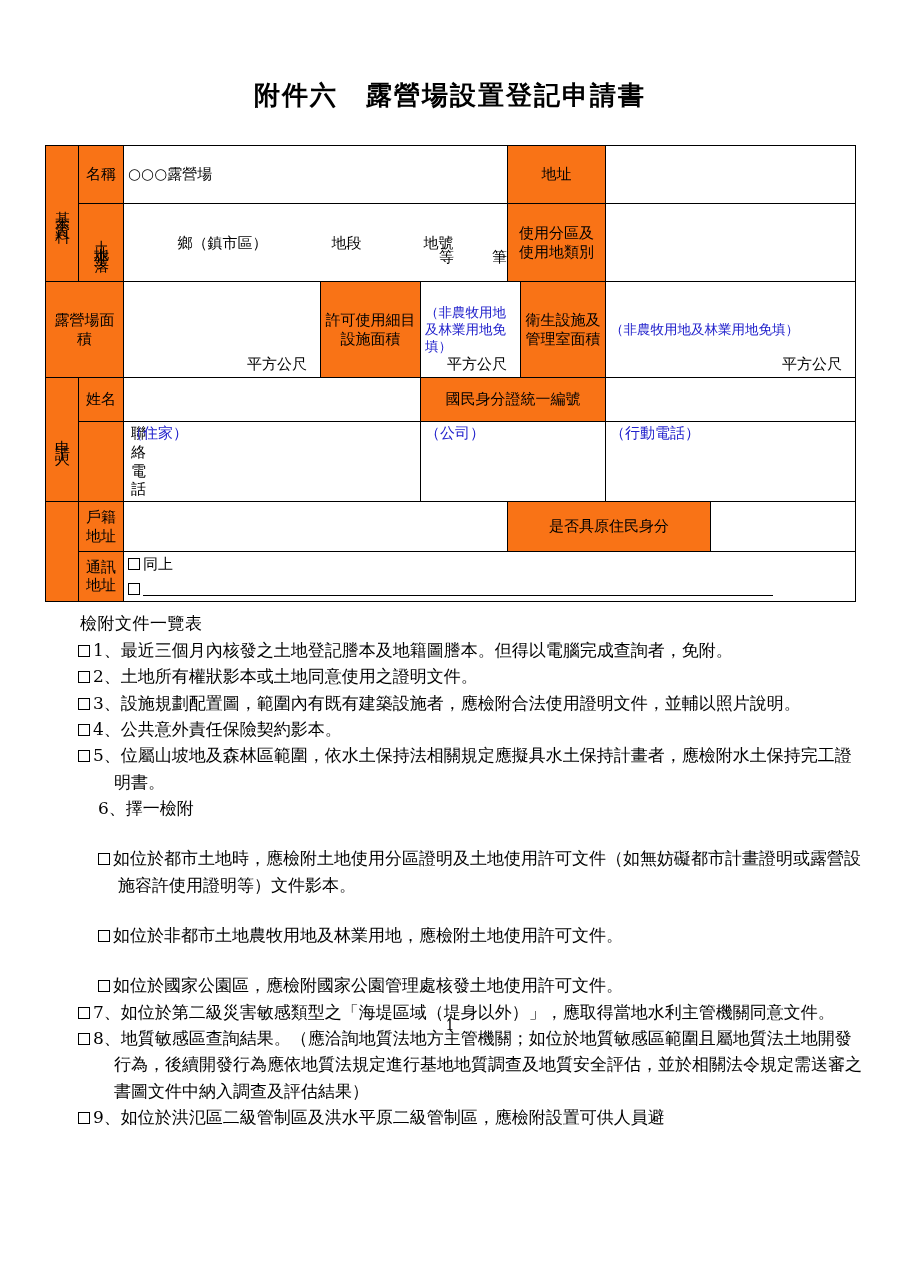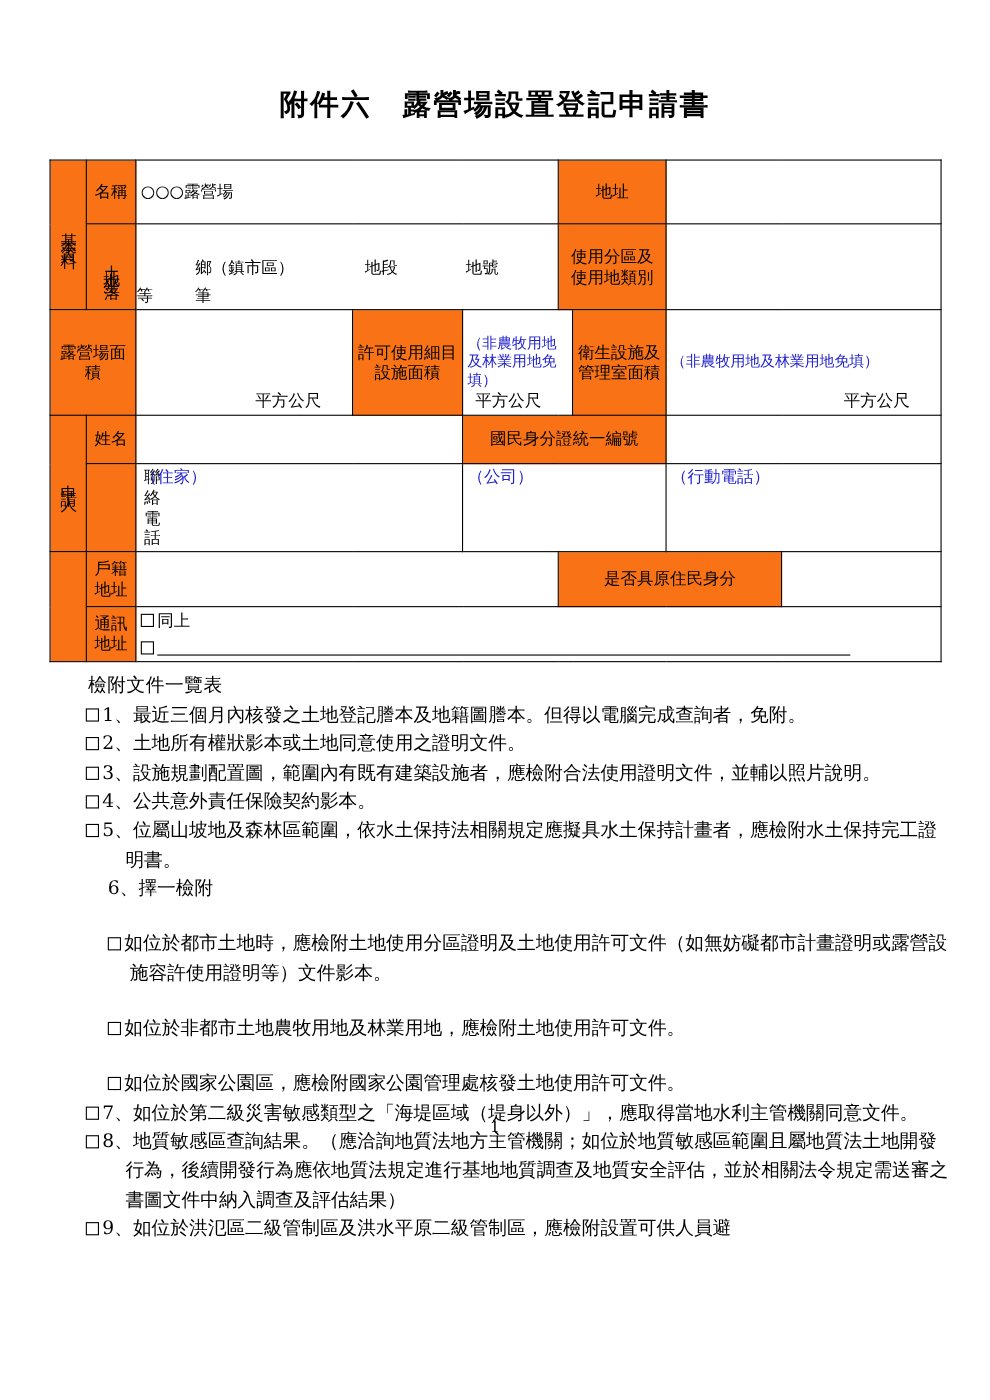--- a/index.html
+++ b/index.html
@@ -87,40 +87,40 @@
     font-size: 13.5px;
     line-height: 1.25;
     padding-right: 2px;
   }
   .area-unit {
     display: block;
     text-align: right;
     font-size: 15px;
     padding-right: 6px;
     position: absolute;
-    right: 22px;
+    right: 7px;
     bottom: 3px;
   }
 
   .land-loc {
     position: relative;
     height: 78px;
     font-size: 15px;
   }
   .land-loc .l1 {
     display: block;
     text-align: center;
     letter-spacing: 0px;
     padding-top: 2px;
   }
   .land-loc .l2 {
     display: block;
-    text-align: left;
+    text-align: right;
     position: absolute;
-    bottom: 2px;
+    bottom: 14px;
     left: 0; right: 0;
   }
   .land-loc .l1 span { display: inline-block; }
   .sp-a { margin-right: 64px; }
   .sp-b { margin-right: 62px; }
   .sp-c { margin-right: 38px; }
 
   .chk {
     display: inline-block;
     width: 12px;

